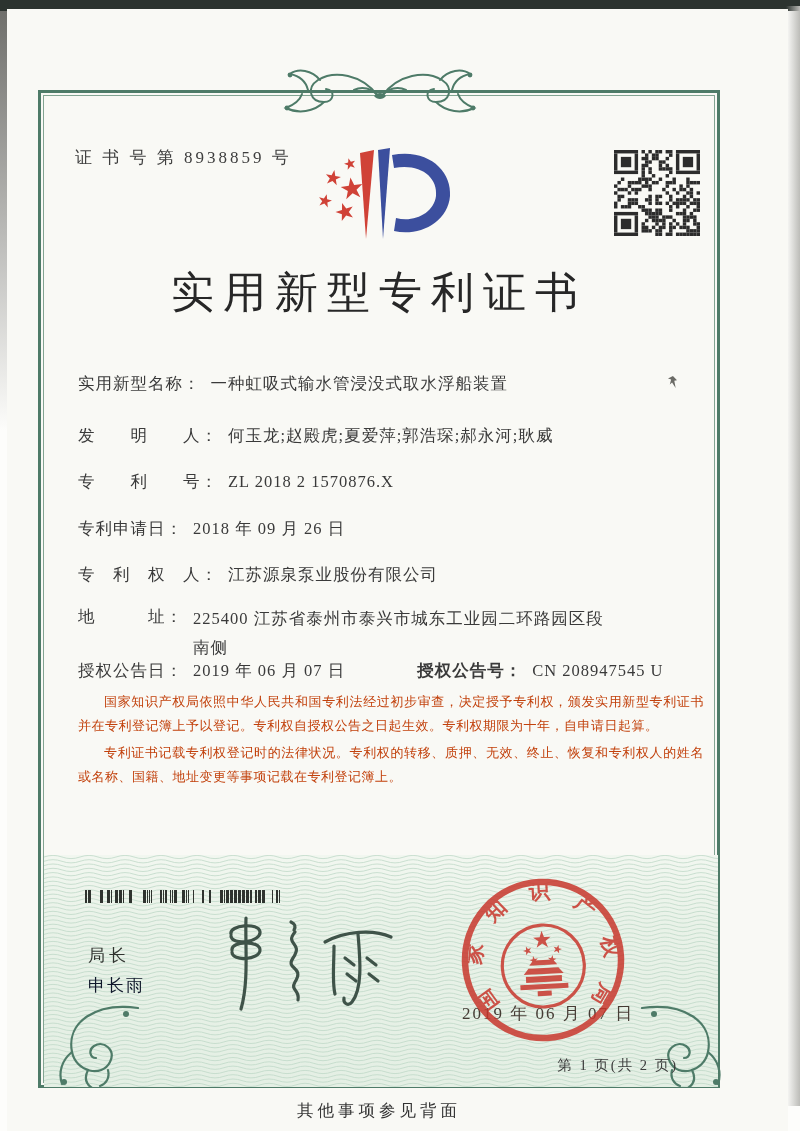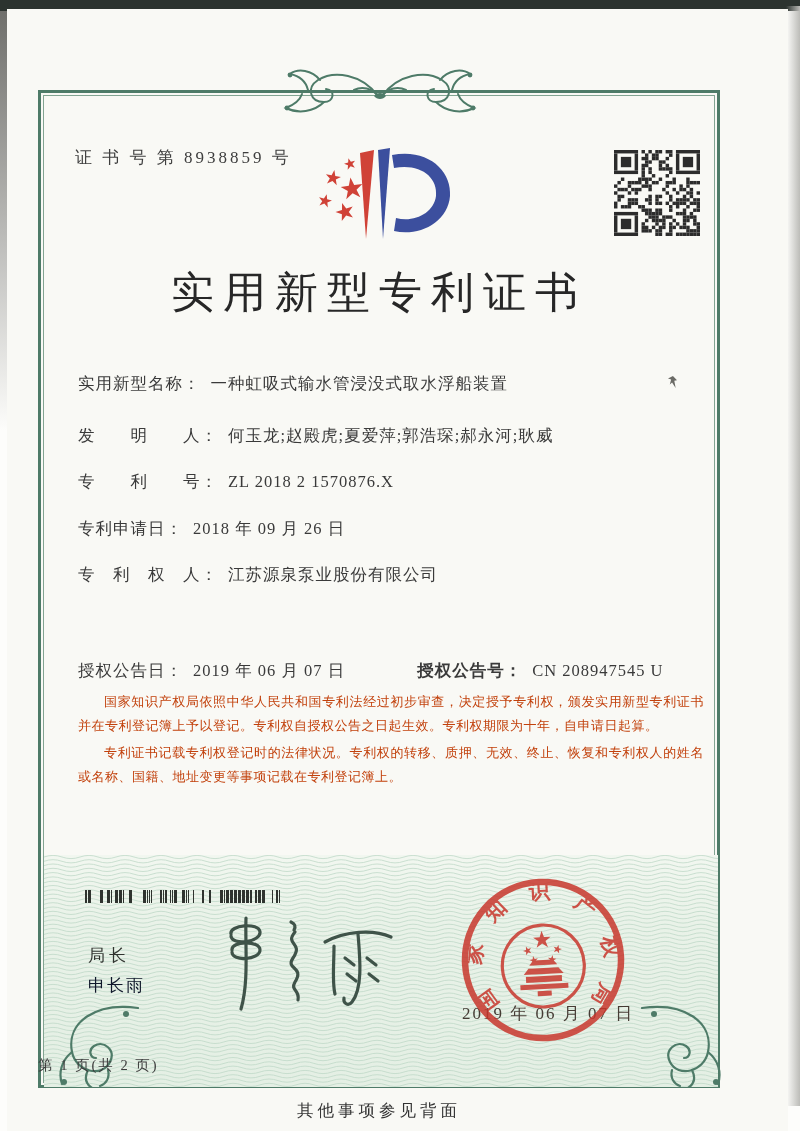--- a/index.html
+++ b/index.html
@@ -44,21 +44,21 @@
   #barcode-box{left:85px;top:890px;width:198px;height:13px;}
 
   #director-title{left:88px;top:944px;font-size:17px;letter-spacing:4px;color:#30332f;}
   #director-name{left:88px;top:974px;font-size:17px;letter-spacing:2px;color:#0f172a;}
 
   #signature-box{left:205px;top:912px;width:200px;height:104px;}
 
   #seal-date{left:462px;top:1002px;font-size:17px;letter-spacing:2px;color:#463c35;}
   #seal-box{left:443px;top:860px;width:200px;height:200px;}
 
-  #page-indicator{left:38px;top:1056px;width:640px;text-align:left;font-size:14.5px;letter-spacing:2px;color:#3c3c3c;}
+  #page-indicator{left:38px;top:1056px;width:640px;text-align:right;font-size:14.5px;letter-spacing:2px;color:#3c3c3c;}
   #back-note{left:38px;top:1100px;width:682px;text-align:center;font-size:16.5px;letter-spacing:4px;color:#333;}
 
   #speck{left:668px;top:376px;width:9px;height:12px;background:#6b6b66;
          clip-path:polygon(55% 0,100% 35%,70% 40%,85% 100%,45% 55%,20% 70%,35% 30%,0 20%);}
 
   svg{display:block;}
   .seal-char{font-family:"Liberation Serif","DejaVu Serif",serif;font-weight:bold;}
 </style>
 </head>
 <body>
@@ -431,20 +431,23 @@
   </div>
   <div class="abs row" style="top:470px">
     <span class="lbl">专　　利　　号：</span><span class="val">ZL 2018 2 1570876.X</span>
   </div>
   <div class="abs row" style="top:517px">
     <span class="lbl">专利申请日：</span><span class="val">2018 年 09 月 26 日</span>
   </div>
   <div class="abs row" style="top:563px">
     <span class="lbl">专　利　权　人：</span><span class="val">江苏源泉泵业股份有限公司</span>
   </div>
+  <div class="abs row" style="top:605px">
+    <span class="lbl">地　　　址：</span><span class="val wrap">225400 江苏省泰州市泰兴市城东工业园二环路园区段南侧</span>
+  </div>
   <div class="abs row" style="top:659px">
     <span class="lbl">授权公告日：</span><span class="val">2019 年 06 月 07 日</span><span class="lbl lbl2">授权公告号：</span><span class="val">CN 208947545 U</span>
   </div>
 
   <div class="abs" id="paras">
     <p>国家知识产权局依照中华人民共和国专利法经过初步审查，决定授予专利权，颁发实用新型专利证书并在专利登记簿上予以登记。专利权自授权公告之日起生效。专利权期限为十年，自申请日起算。</p>
     <p>专利证书记载专利权登记时的法律状况。专利权的转移、质押、无效、终止、恢复和专利权人的姓名或名称、国籍、地址变更等事项记载在专利登记簿上。</p>
   </div>
 
   <svg class="abs" id="barcode-box" viewBox="0 0 198 13">

